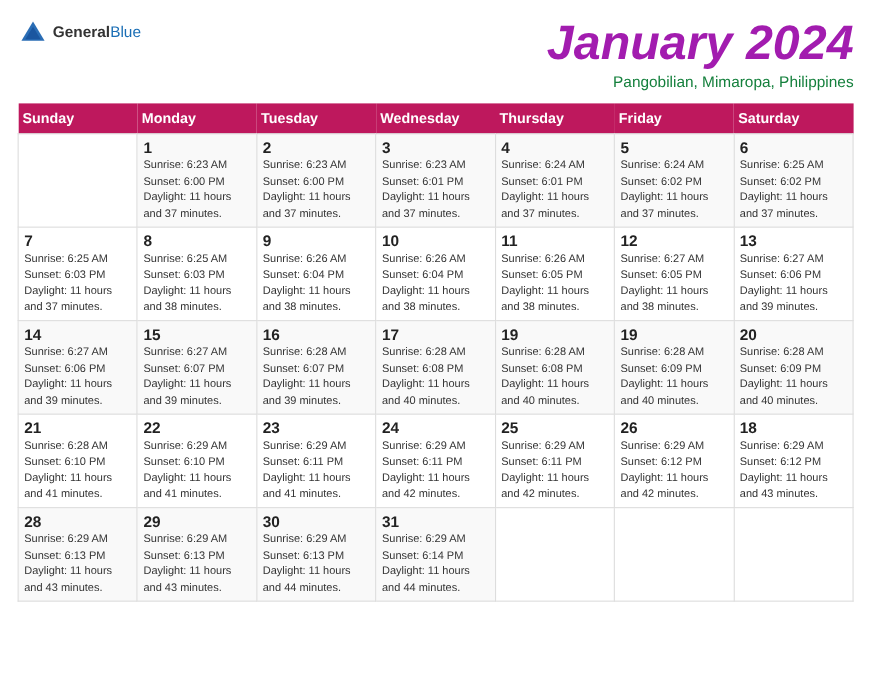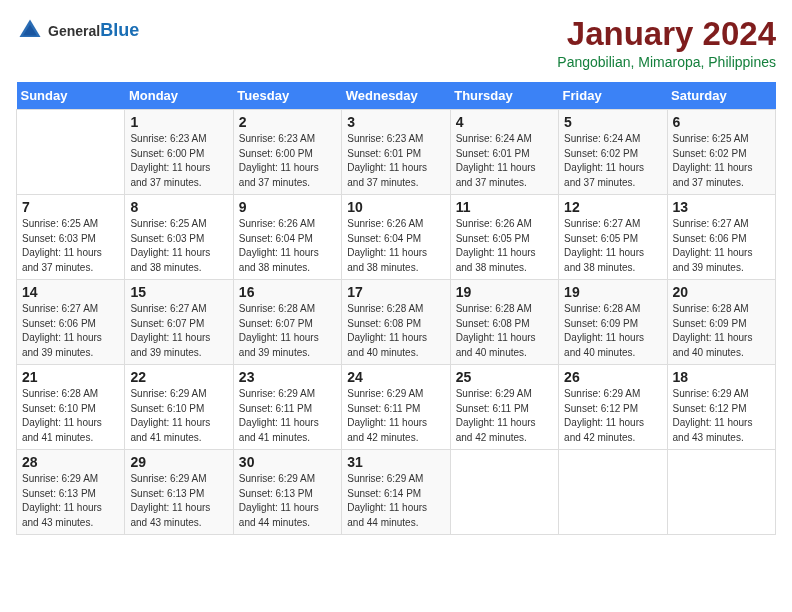--- a/index.html
+++ b/index.html
@@ -20,49 +20,50 @@
       display: flex;
       align-items: center;
       gap: 4px;
     }
     .logo-text-general {
       font-size: 14px;
       font-weight: bold;
       color: #333;
     }
     .logo-text-blue {
-      font-size: 18px;
-      font-weight: bold;
+      font-size: 14px;
+      font-weight: normal;
       color: #1a6eb5;
     }
     .logo-icon {
       width: 28px;
       height: 28px;
     }
     .title-area {
       text-align: right;
     }
     .main-title {
-      font-size: 33px;
-      font-weight: bold;
-      color: #7f1d1d;
+      font-size: 44px;
+      font-weight: bold;
+      color: #a21caf;
       line-height: 1.1;
+      font-style: italic;
     }
     .subtitle {
       font-size: 14px;
       color: #15803d;
       margin-top: 2px;
     }
     table {
       width: 100%;
       border-collapse: collapse;
       font-size: 11px;
     }
     thead tr th {
-      background-color: #3b82f6;
+      background-color: #be185d;
       color: #fff;
       padding: 6px 4px;
       text-align: left;
       font-size: 13px;
       font-weight: bold;
     }
     tbody tr td {
       border: 1px solid #ddd;
       padding: 4px 5px;
       vertical-align: top;

